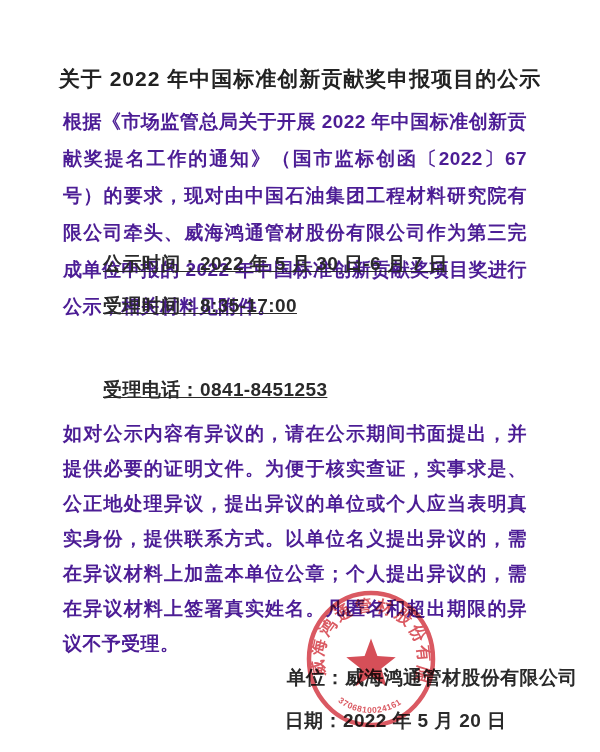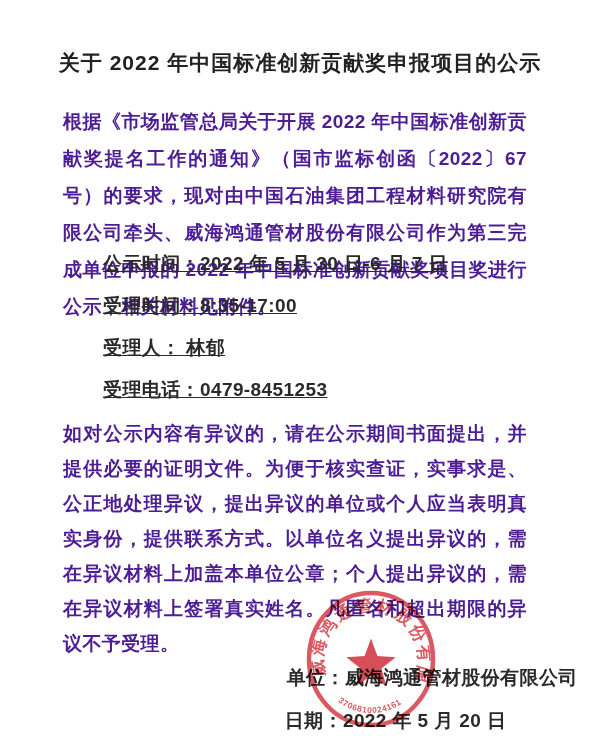--- a/index.html
+++ b/index.html
@@ -14,21 +14,21 @@
     margin: 0 auto;
     background: #ffffff;
     overflow: hidden;
     font-family: "Liberation Sans", sans-serif;
     color: #2a2a2a;
   }
   .doc-title {
     position: absolute;
     left: 0;
     right: 0;
-    top: 48px;
+    top: 64px;
     margin: 0;
     text-align: center;
     font-size: 21px;
     line-height: 30px;
     font-weight: 700;
     letter-spacing: 1px;
     color: #222222;
   }
   .para {
     position: absolute;
@@ -109,23 +109,22 @@
 <div class="page">
 
   <h1 class="doc-title">关于 2022 年中国标准创新贡献奖申报项目的公示</h1>
 
   <p class="para para-intro">根据《市场监管总局关于开展 2022 年中国标准创新贡献奖提名工作的通知》（国市监标创函〔2022〕67 号）的要求，现对由中国石油集团工程材料研究院有限公司牵头、威海鸿通管材股份有限公司作为第三完成单位申报的 2022 年中国标准创新贡献奖项目奖进行公示，相关材料见附件。</p>
 
   <div class="info-line info-line-1">公示时间：2022 年 5 月 30 日-6 月 7 日</div>
 
   <div class="info-line info-line-2">受理时间：8:35-17:00</div>
 
-  <div class="info-line info-line-3">受理人： 林郁</div>
 
-  <div class="info-line info-line-4">受理电话：0479-8451253</div>
+  <div class="info-line info-line-4">受理电话：0841-8451253</div>
 
   <p class="para para-objection">如对公示内容有异议的，请在公示期间书面提出，并提供必要的证明文件。为便于核实查证，实事求是、公正地处理异议，提出异议的单位或个人应当表明真实身份，提供联系方式。以单位名义提出异议的，需在异议材料上加盖本单位公章；个人提出异议的，需在异议材料上签署真实姓名。凡匿名和超出期限的异议不予受理。</p>
 
   <div class="sig-line sig-unit">
     <span>单位：</span><span>威海鸿通管材股份有限公司</span>
   </div>
 
   <div class="sig-line sig-date">
     <span>日期：</span><span>2022 年 5 月 20 日</span>
   </div>

